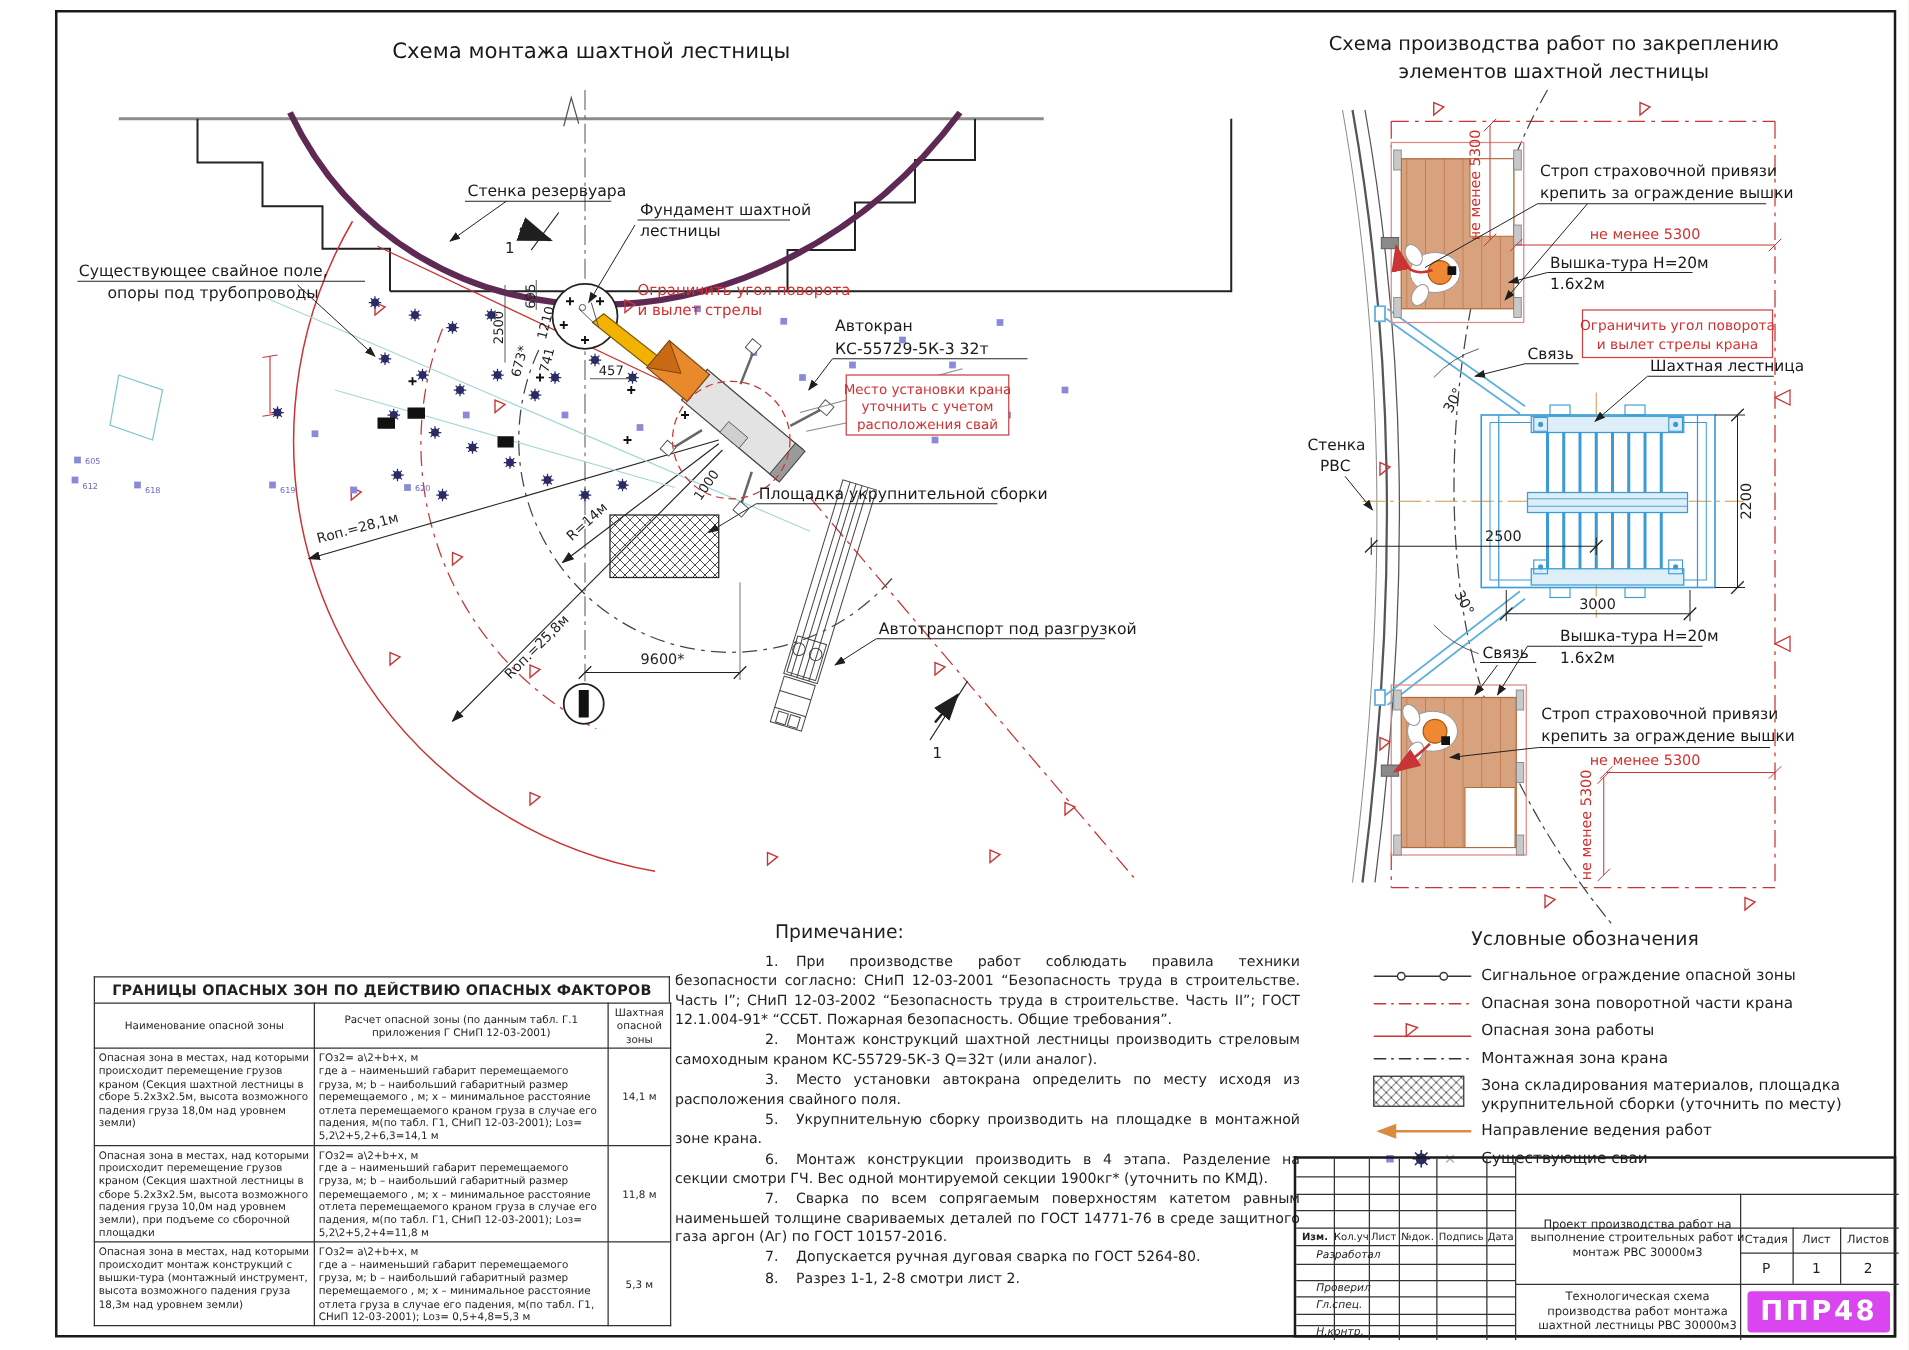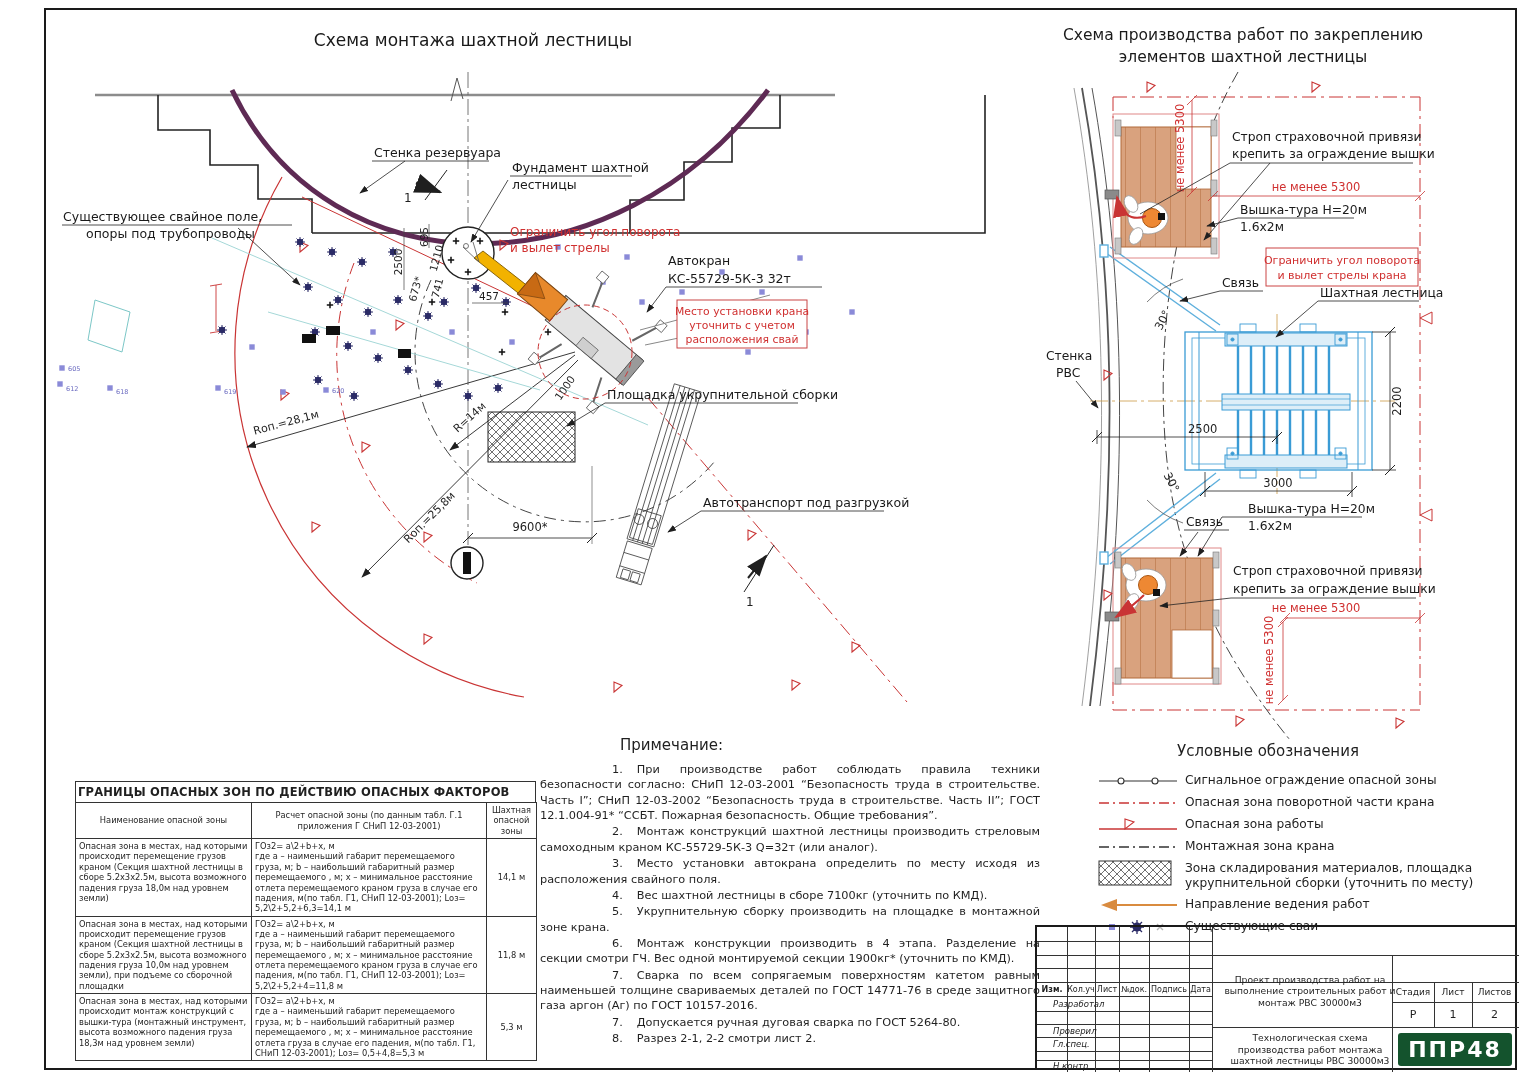--- a/index.html
+++ b/index.html
@@ -2,21 +2,21 @@
 <html><head>
 <meta charset="utf-8">
 <style>
   html,body{margin:0;padding:0;background:#e8e8e4;}
   #sheet{position:relative;width:1527px;height:1080px;background:#ffffff;overflow:hidden;
          font-family:"DejaVu Sans","Liberation Sans",sans-serif;color:#1f1f1f;}
   #frame{position:absolute;left:44px;top:8px;width:1473px;height:1062px;border:2px solid #1a1a1a;box-sizing:border-box;}
   svg text{font-family:"DejaVu Sans","Liberation Sans",sans-serif;}
   
   #hazard{position:absolute;left:75px;top:781px;width:461px;}
-  #hazard .ttl{font-size:11.5px;font-weight:bold;text-align:left;letter-spacing:.2px;
+  #hazard .ttl{font-size:11.5px;font-weight:bold;text-align:center;letter-spacing:.2px;
       border:1px solid #333;border-bottom:none;padding:3px 2px;}
   #hazard table{border-collapse:collapse;width:100%;table-layout:fixed;}
   #hazard td,#hazard th{border:1px solid #333;font-size:8.3px;font-weight:normal;
       padding:2px 3px;vertical-align:top;line-height:1.25;}
   #hazard th{text-align:center;vertical-align:middle;}
   #hazard .calc{white-space:pre-line;}
   #hazard .val{text-align:center;vertical-align:middle;}
   
   #notes{position:absolute;left:540px;top:736px;width:500px;}
   #notes .ttl{font-size:15px;margin:0 0 8px 80px;}
@@ -28,21 +28,21 @@
   #legend .row{display:flex;align-items:flex-start;margin-bottom:2px;}
   #legend .sym{flex:0 0 92px;}
   #legend .lab{font-size:12.2px;line-height:1.25;padding-top:3px;}
   
   #tb{position:absolute;left:1035px;top:925px;width:482px;height:145px;border:2px solid #1a1a1a;box-sizing:border-box;}
   #tb .ln{position:absolute;background:#333;}
   #tb .cell{position:absolute;font-size:8px;display:flex;align-items:center;justify-content:center;text-align:center;overflow:hidden;}
   #tb .role{justify-content:flex-start;padding-left:16px;font-size:8.5px;font-style:italic;}
   #tb .doc{font-size:9.2px;line-height:1.25;padding:0 8px;}
   #tb .big{font-size:11px;}
-  #tb .logo{background:#14532d;border-radius:3px;color:#fff;font-weight:bold;
+  #tb .logo{background:#d946ef;border-radius:3px;color:#fff;font-weight:bold;
       font-size:22px;letter-spacing:2px;display:flex;align-items:center;justify-content:center;}
 </style>
 </head>
 <body>
 
 <div id="sheet">
 <div id="frame"></div>
 
 <svg style="position:absolute;left:40px;top:10px;" width="1005" height="722" viewBox="40 10 1005 722">
   <defs>
@@ -508,26 +508,25 @@
     </tr>
   </tbody>
       </table>
 </div>
 
 <div id="notes">
   <div class="ttl">Примечание:</div>
   <p><span class="num">1.</span><span>При производстве работ соблюдать правила техники безопасности согласно: СНиП 12-03-2001 “Безопасность труда в строительстве. Часть I”; СНиП 12-03-2002 “Безопасность труда в строительстве. Часть II”; ГОСТ 12.1.004-91* “ССБТ. Пожарная безопасность. Общие требования”.</span></p>
   <p><span class="num">2.</span><span>Монтаж конструкций шахтной лестницы производить стреловым самоходным краном КС-55729-5К-3 Q=32т (или аналог).</span></p>
   <p><span class="num">3.</span><span>Место установки автокрана определить по месту исходя из расположения свайного поля.</span></p>
-  <p><span class="num">4.</span><span>Вес шахтной лестницы в сборе 7100кг (уточнить по КМД).</span></p>
   <p><span class="num">5.</span><span>Укрупнительную сборку производить на площадке в монтажной зоне крана.</span></p>
   <p><span class="num">6.</span><span>Монтаж конструкции производить в 4 этапа. Разделение на секции смотри ГЧ. Вес одной монтируемой секции 1900кг* (уточнить по КМД).</span></p>
   <p><span class="num">7.</span><span>Сварка по всем сопрягаемым поверхностям катетом равным наименьшей толщине свариваемых деталей по ГОСТ 14771-76 в среде защитного газа аргон (Аг) по ГОСТ 10157-2016.</span></p>
   <p><span class="num">7.</span><span>Допускается ручная дуговая сварка по ГОСТ 5264-80.</span></p>
-  <p><span class="num">8.</span><span>Разрез 2-1, 2-2 смотри лист 2.</span></p>
+  <p><span class="num">8.</span><span>Разрез 1-1, 2-8 смотри лист 2.</span></p>
 </div>
 
 <div id="legend">
   <div class="ttl">Условные обозначения</div>
   <div class="row">
     <svg class="sym" width="92" height="20">
           <line x1="6" y1="11" x2="84" y2="11" stroke="#333" stroke-width="1.2"></line>
           <circle cx="28" cy="11" r="3" fill="#fff" stroke="#333" stroke-width="1.1"></circle>
           <circle cx="62" cy="11" r="3" fill="#fff" stroke="#333" stroke-width="1.1"></circle>
         </svg>

